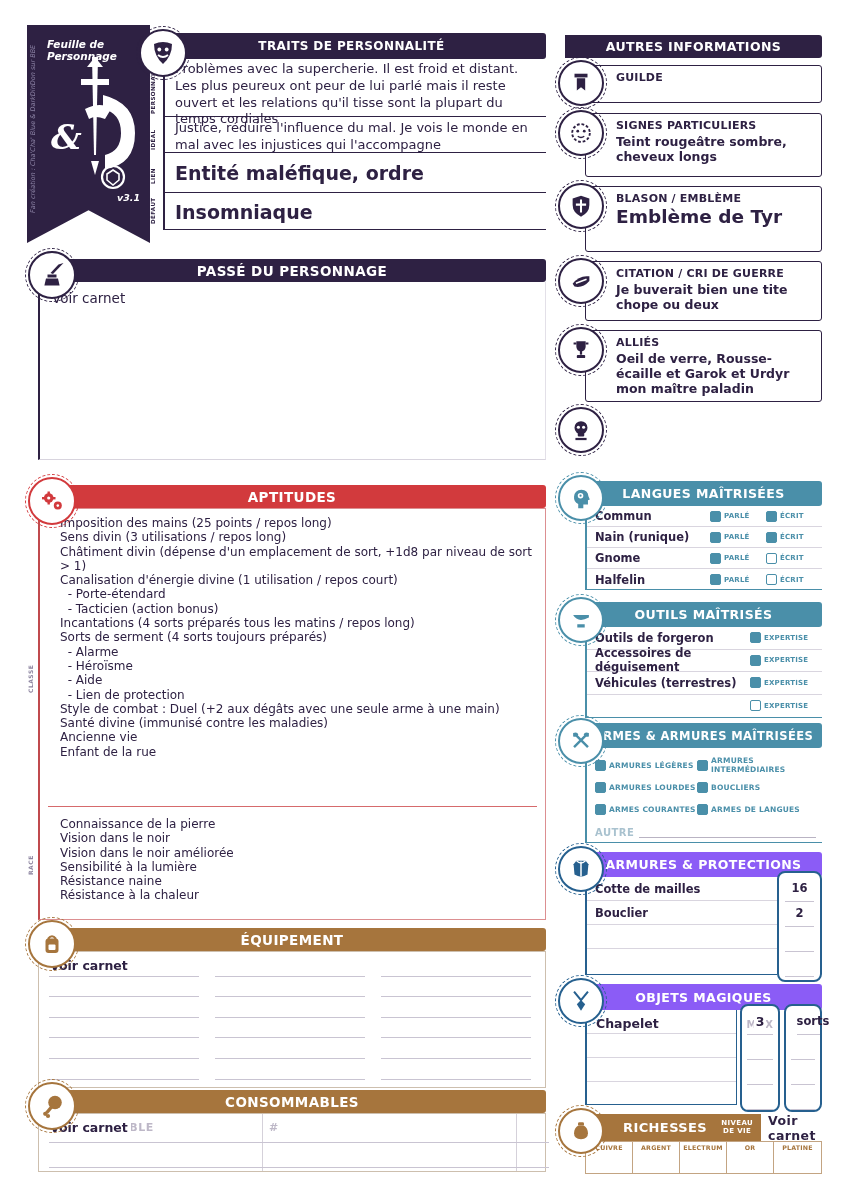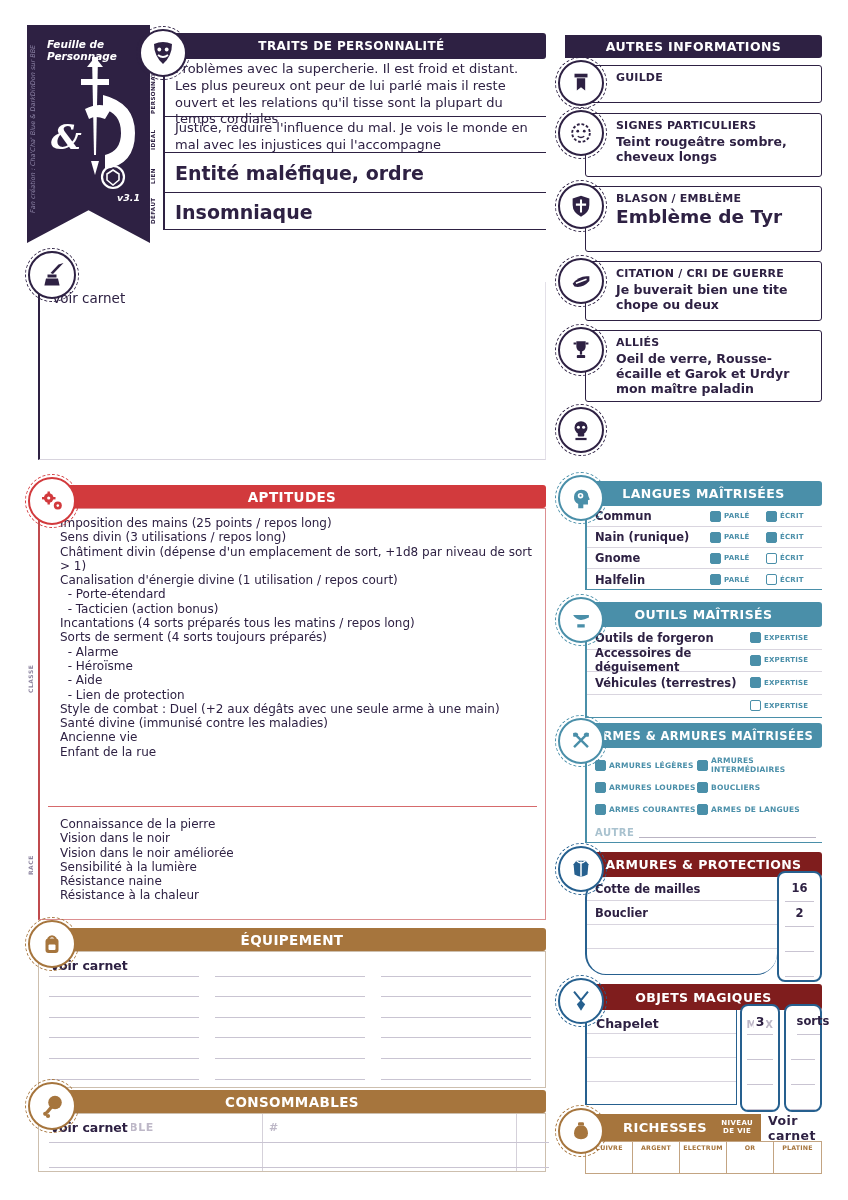--- a/index.html
+++ b/index.html
@@ -7,21 +7,21 @@
   #page { position:relative; width:848px; height:1200px; background:#fff; margin:0 auto;
           color:#2e2143; overflow:hidden; }
   .abs { position:absolute; }
 
   
   .hbar { position:absolute; display:flex; align-items:center; justify-content:center;
           color:#fff; font-weight:bold; letter-spacing:.4px; border-radius:0 3px 3px 0; }
   .hbar.purple { background:#2e2143; }
   .hbar.red    { background:#d23a3d; }
   .hbar.teal   { background:#4a8fa9; }
-  .hbar.blue   { background:#7f1d1d; }
+  .hbar.blue   { background:#8b5cf6; }
   .hbar.brown  { background:#a6753d; }
 
   
   .icirc { position:absolute; border-radius:50%; background:#fff; display:flex;
            align-items:center; justify-content:center; z-index:3; }
   .icirc svg { display:block; }
   .ic-purple { border:2.5px solid #2e2143; outline:1.5px dashed #2e2143; outline-offset:2px; color:#2e2143; }
   .ic-red    { border:2.5px solid #d23a3d; outline:1.5px dashed #d23a3d; outline-offset:2px; color:#d23a3d; }
   .ic-teal   { border:2.5px solid #4a8fa9; outline:1.5px dashed #4a8fa9; outline-offset:2px; color:#4a8fa9; }
   .ic-blue   { border:2.5px solid #26608f; outline:1.5px dashed #26608f; outline-offset:2px; color:#26608f; }
@@ -159,20 +159,21 @@
     <div class="t-row big" style="height:37px;">Insomniaque</div>
   </div>
 
   <div class="icirc ic-purple d48" style="left:28px; top:251px;">
     <svg width="28" height="28" viewBox="0 0 28 28" fill="#2e2143">
       <path d="M15 13 L25.5 2 L20.5 3.6 L12.5 12 Z"></path>
       <path d="M9.5 13.5 h9 v3 h-9 Z"></path>
       <path d="M8 17.5 h12 l1.6 7 H6.4 Z"></path>
     </svg>
   </div>
+  <div class="hbar purple" style="left:38px; top:259px; width:508px; height:23px; font-size:13.5px;">PASSÉ DU PERSONNAGE</div>
   <div id="passe-body" class="abs">
     <span>Voir carnet</span>
   </div>
 
   <div class="icirc ic-red d48" style="left:28px; top:477px;">
     <svg width="28" height="28" viewBox="0 0 28 28" fill="#d23a3d">
       <rect x="9.5" y="4.5" width="2.4" height="3"></rect>
         <rect x="9.5" y="14.5" width="2.4" height="3"></rect>
       <rect x="4" y="10" width="3" height="2.4"></rect>
         <rect x="14.5" y="10" width="3" height="2.4"></rect>
@@ -475,21 +476,21 @@
   </div>
 
   <div class="icirc ic-blue d46" style="left:558px; top:846px;">
     <svg width="26" height="26" viewBox="0 0 28 28" fill="#26608f">
       <path d="M9 5 L19 5 L22 9 L21 20 Q14 24.5 7 20 L6 9 Z"></path>
       <path d="M14 6 v16" stroke="#fff" stroke-width="1.6"></path>
       <path d="M9 5 Q14 10 19 5" stroke="#fff" stroke-width="1.4" fill="none"></path>
     </svg>
   </div>
   <div class="hbar blue" style="left:585px; top:852px; width:237px; height:25px; font-size:12.5px;">ARMURES &amp; PROTECTIONS</div>
-  <div class="subbody blue" style="top:877px; height:98px; width:192px;border-radius:21px;">
+  <div class="subbody blue" style="top:877px; height:98px; width:192px;">
     <div class="srow" style="height:24px;">
         <span class="sname">Cotte de mailles</span>
       </div>
     <div class="srow" style="height:24px;">
         <span class="sname">Bouclier</span>
       </div>
     <div class="srow" style="height:24px;">
         <span class="sname"></span>
       </div>
     <div class="srow" style="height:24px; border-bottom:none;">

